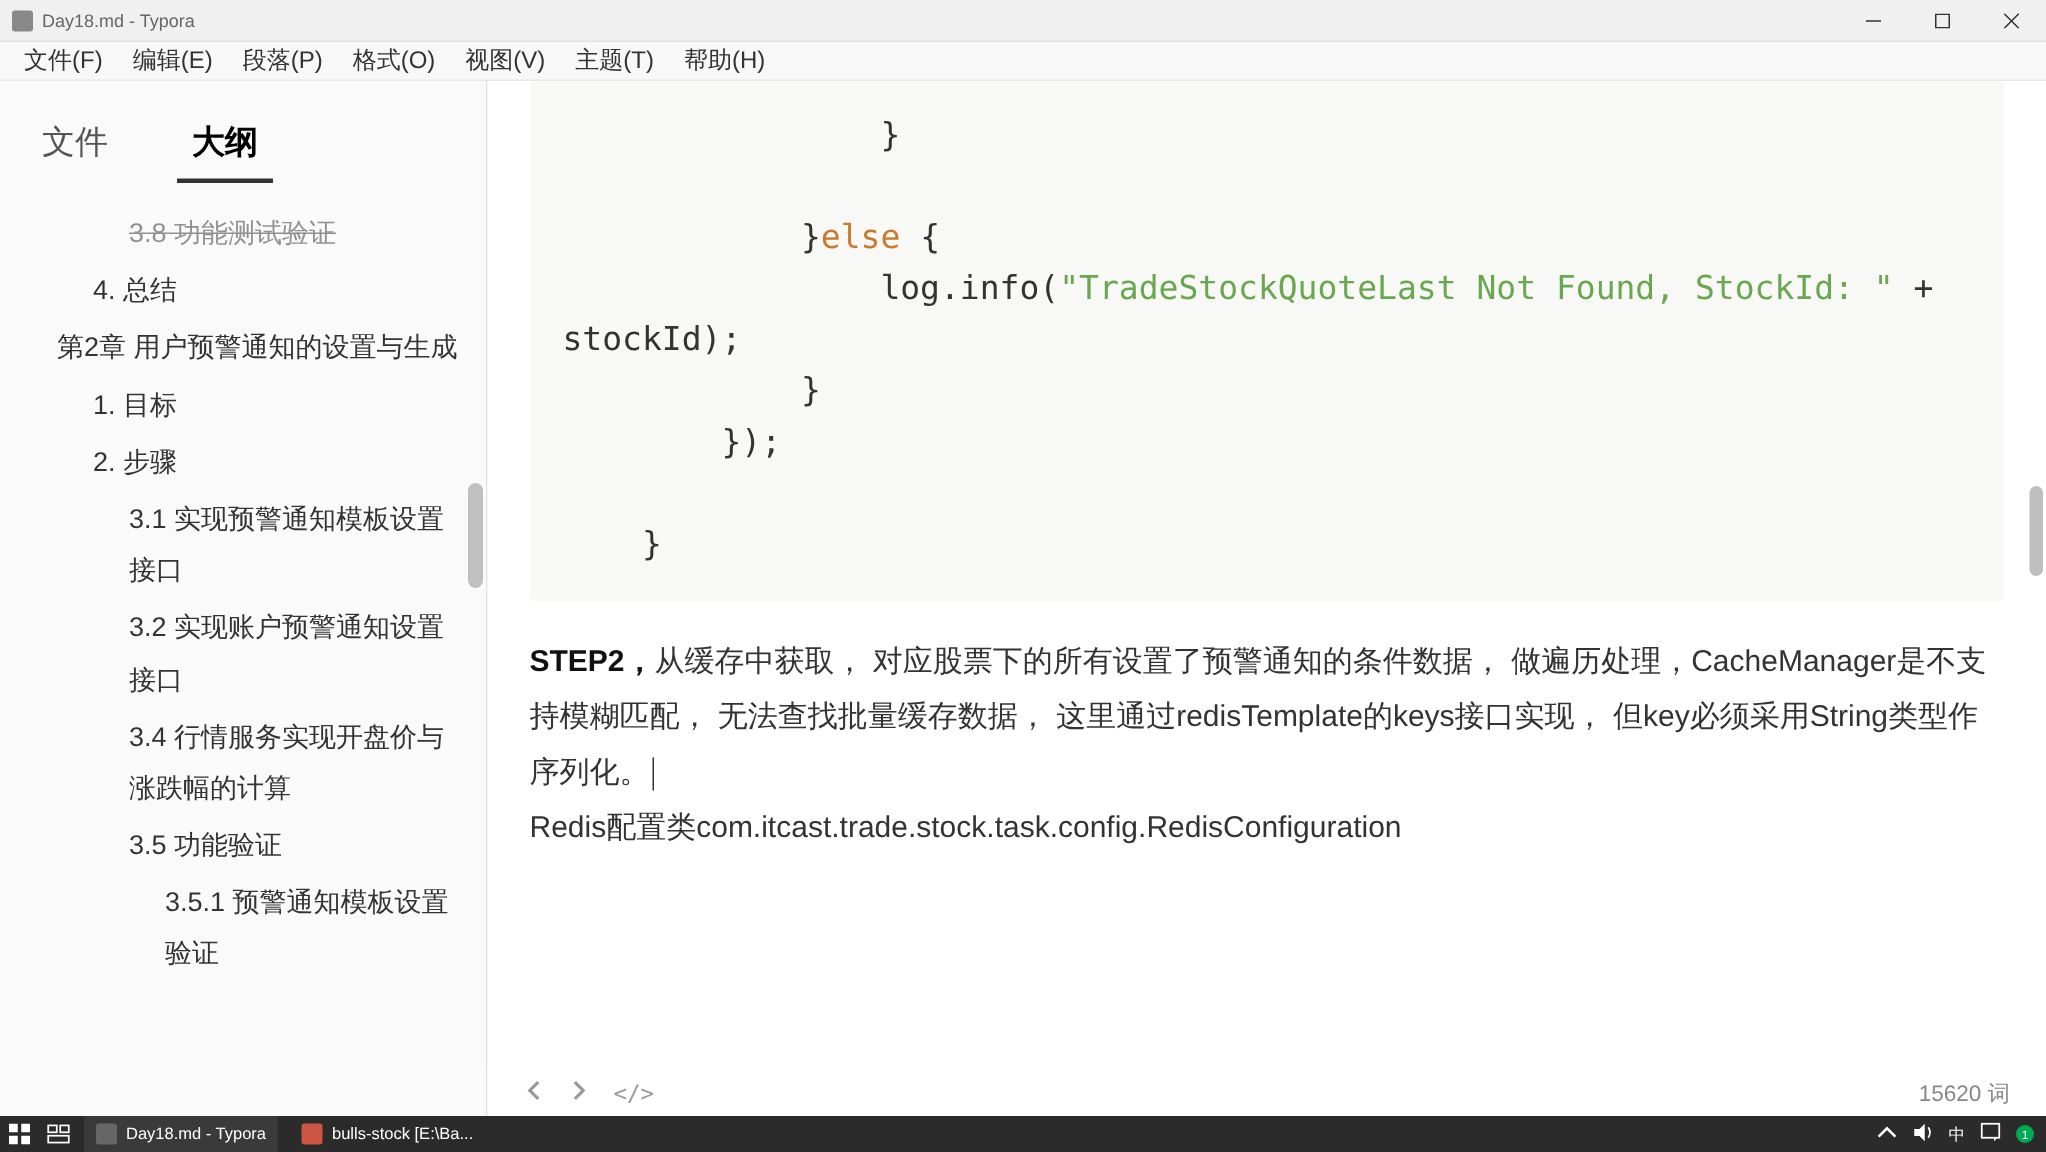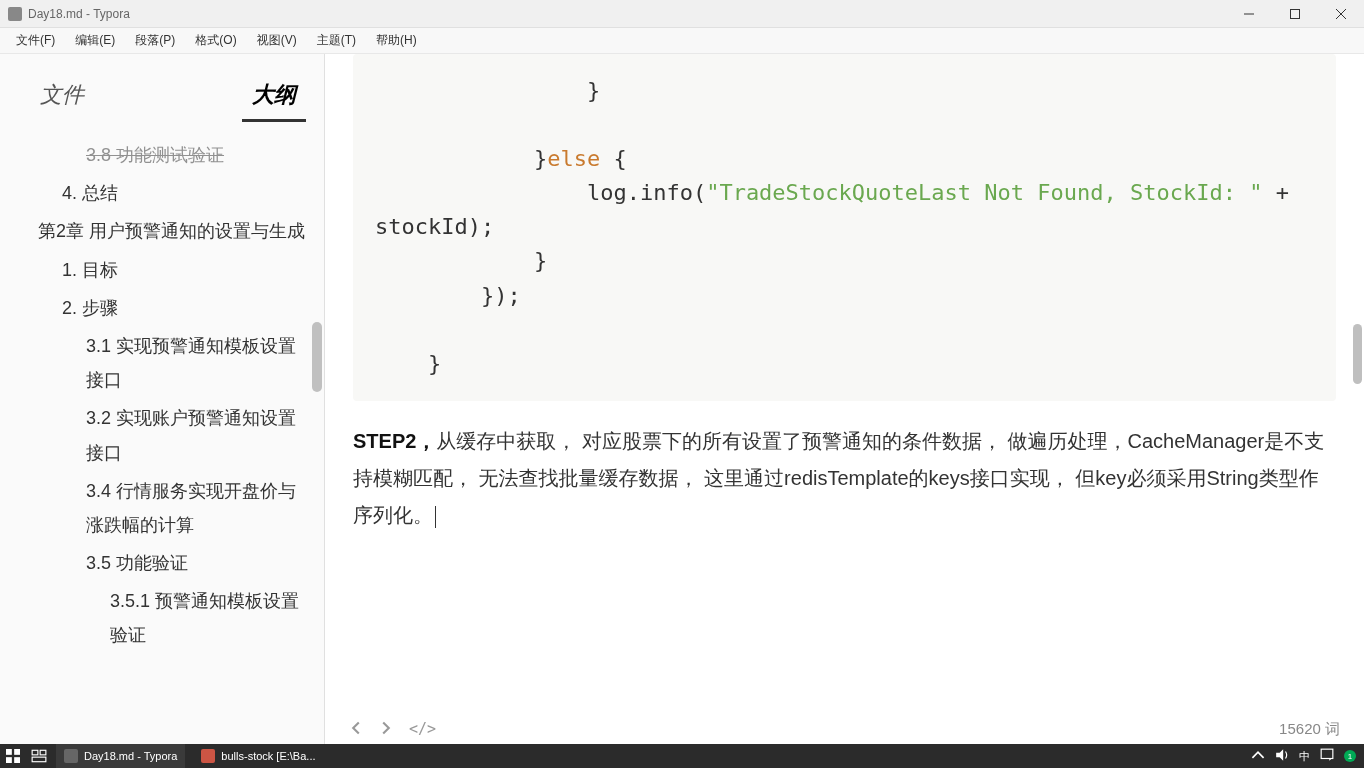--- a/index.html
+++ b/index.html
@@ -7,26 +7,26 @@
 
 .titlebar { height: 28px; background: #f0f0f0; display: flex; align-items: center; justify-content: space-between; border-bottom: 1px solid #e0e0e0; }
 .titlebar-left { display: flex; align-items: center; padding-left: 8px; gap: 6px; }
 .titlebar-icon { width: 14px; height: 14px; background: #888; border-radius: 2px; display: inline-block; }
 .titlebar-title { font-size: 12px; color: #666; }
 .window-controls { display: flex; }
 .win-btn { width: 46px; height: 28px; display: flex; align-items: center; justify-content: center; color: #333; font-size: 11px; }
 .win-btn svg { width: 10px; height: 10px; }
 
 .menubar { height: 26px; background: #f8f8f8; display: flex; align-items: center; padding-left: 6px; gap: 0; border-bottom: 1px solid #e8e8e8; }
-.menu-item { padding: 21px 10px; font-size: 12px; color: #333; }
+.menu-item { padding: 21px 10px; font-size: 16px; color: #333; }
 
 .main { display: flex; height: calc(100% - 28px - 26px - 24px); }
 
 .sidebar { width: 325px; background: #fafafa; border-right: 1px solid #e0e0e0; display: flex; flex-direction: column; position: relative; }
-.side-tabs { display: flex; justify-content: space-between; padding: 18px 0 0 12px; font-style: italic; }
+.side-tabs { display: flex; justify-content: flex-start; padding: 18px 0 0 0; }
 .side-tab { font-size: 22px; font-weight: 500; color: #555; padding: 8px 28px 12px; position: relative; }
 .side-tab.active { color: #000; font-weight: 700; }
 .side-tab.active::after { content: ""; position: absolute; bottom: 0; left: 18px; right: 18px; height: 3px; background: #333; }
 
 .outline { flex: 1; overflow-y: auto; padding: 14px 12px 0 18px; position: relative; }
 .outline-scroll { position: absolute; right: 2px; top: 200px; width: 10px; height: 70px; background: #c0c0c0; border-radius: 5px; }
 .outline-item { font-size: 18px; color: #333; line-height: 1.9; padding: 2px 0; cursor: pointer; }
 .outline-item.cut { color: #666; text-decoration: line-through; opacity: 0.7; }
 .outline-item.lvl0 { padding-left: 20px; }
 .outline-item.lvl1 { padding-left: 44px; }
@@ -129,20 +129,21 @@
 <span>                log.info(</span><span class="str">"TradeStockQuoteLast Not Found, StockId: "</span><span> + </span>
 <span>stockId);</span>
 <span>            }</span>
 <span>        });</span>
 <span></span>
 <span>    }</span></div>
 
 
       <p class="para">
         <span class="stepn">STEP2，</span><span>从缓存中获取， 对应股票下的所有设置了预警通知的条件数据， 做遍历处理，CacheManager是不支持模糊匹配， 无法查找批量缓存数据， 这里通过redisTemplate的keys接口实现， 但key必须采用String类型作序列化。</span><span class="text-cursor"></span><br>
+        <span>Redis配置类com.itcast.trade.stock.task.config.RedisConfiguration</span>
       </p>
 
 
     </div>
     <div class="content-scroll"></div>
 
   </div>
 
 </div>
 

